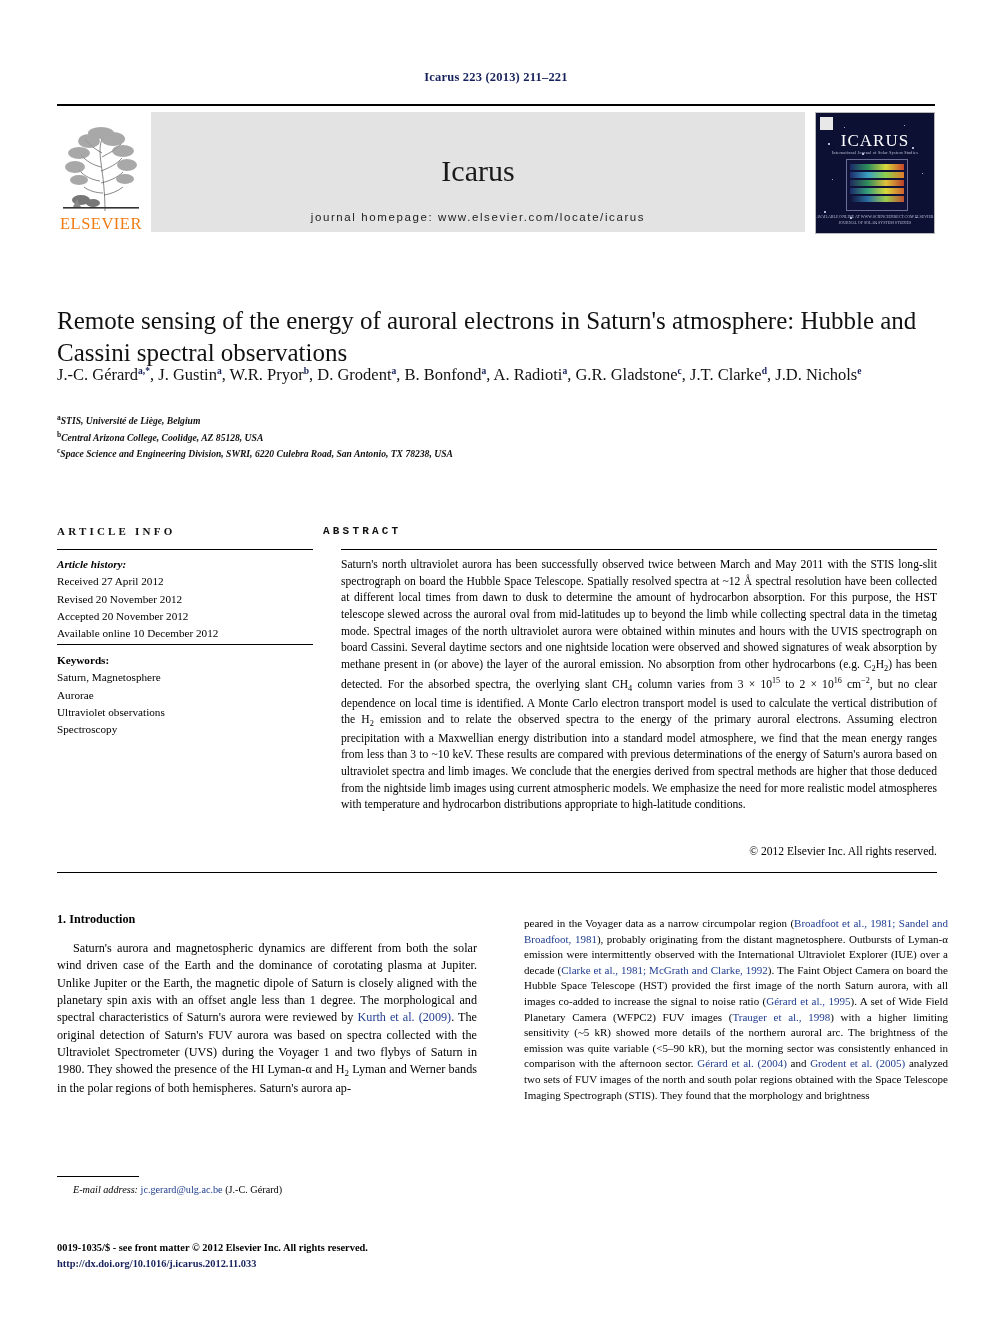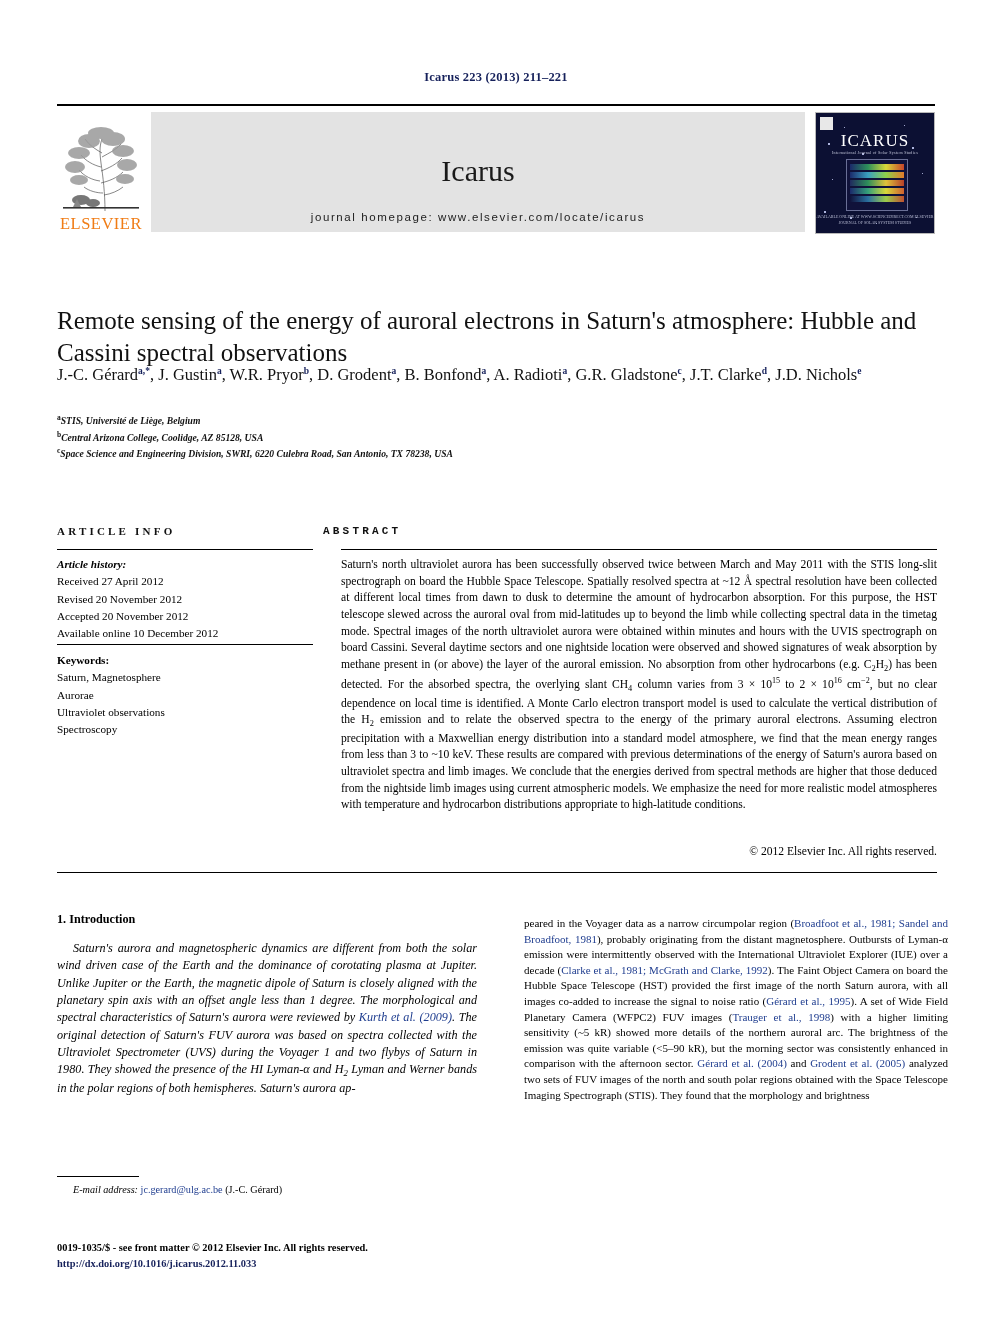--- a/index.html
+++ b/index.html
@@ -83,21 +83,21 @@
 
   .abstract{position:absolute;left:341px;top:557px;width:596px;font-size:11.6px;
      line-height:1.44;text-align:justify;}
   .abstract p{margin:0;}
   .copyright{position:absolute;left:341px;top:845px;width:596px;text-align:right;
      font-size:11.6px;}
 
   
   .sec-title{position:absolute;left:57px;top:912px;font-size:12.2px;font-weight:bold;}
   .colL{position:absolute;left:57px;top:940px;width:420px;font-size:12.2px;
-     line-height:1.42;text-align:justify;font-style:italic;}
+     line-height:1.42;text-align:justify;}
   .colR{position:absolute;left:512px;top:916px;width:424px;font-size:11px;
      line-height:1.42;text-align:justify;margin-left:12px;}
   .colL p,.colR p{margin:0;}
   .indent{text-indent:16px;}
   a.cit,.cit{color:#1f3d8f;text-decoration:none;}
 
   
   .fn-rule{position:absolute;left:57px;top:1176px;width:82px;height:1.2px;background:#000;}
   .footnote{position:absolute;left:57px;top:1182px;width:420px;font-size:10.2px;
      line-height:1.5;}

